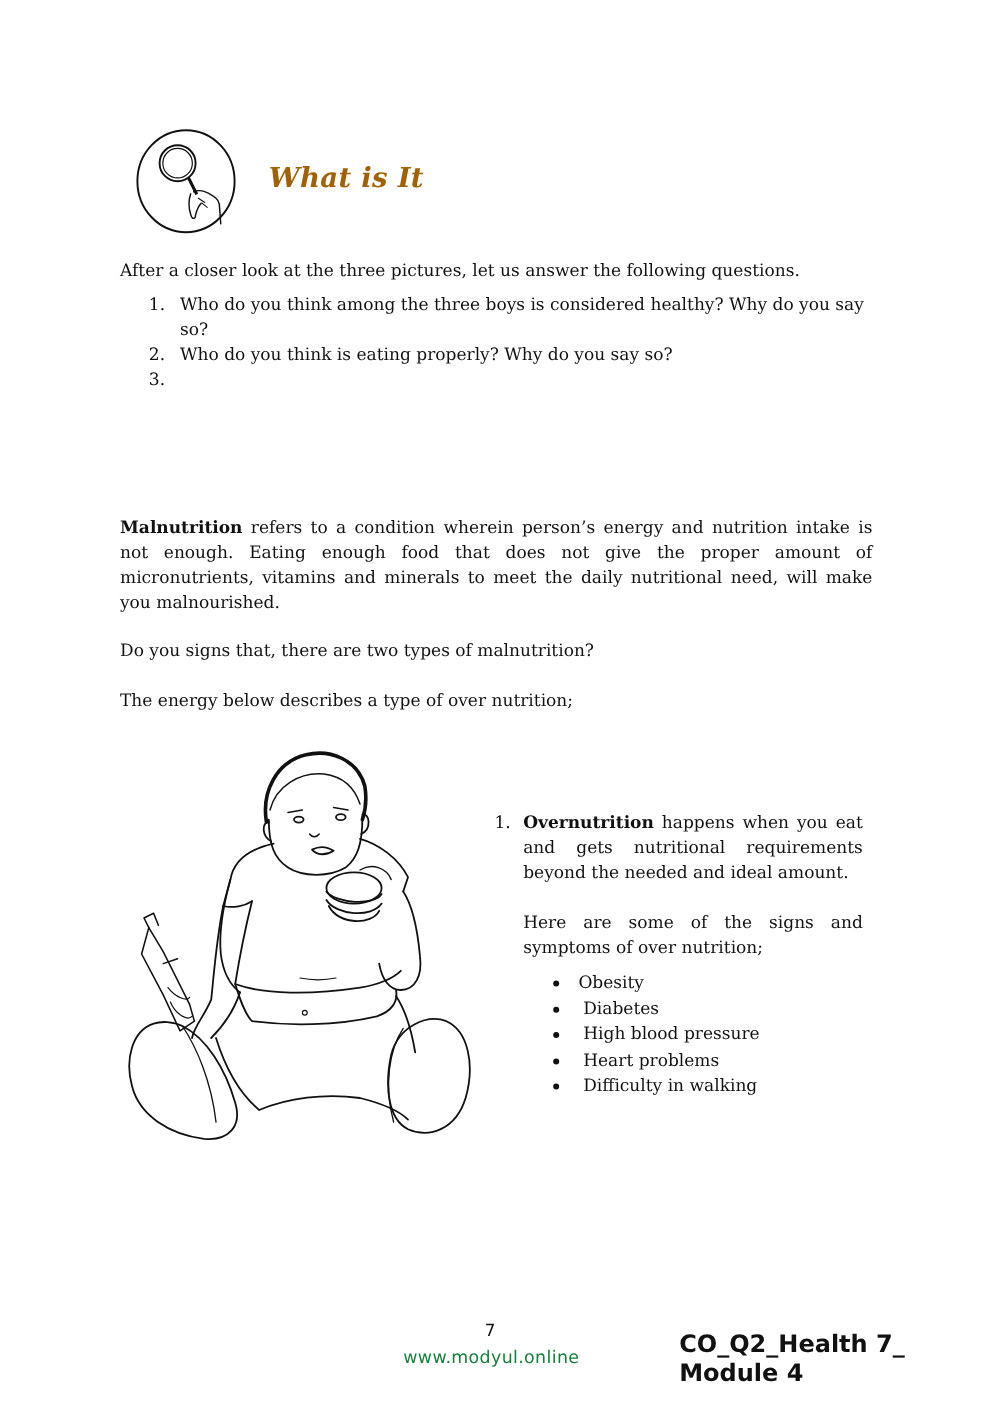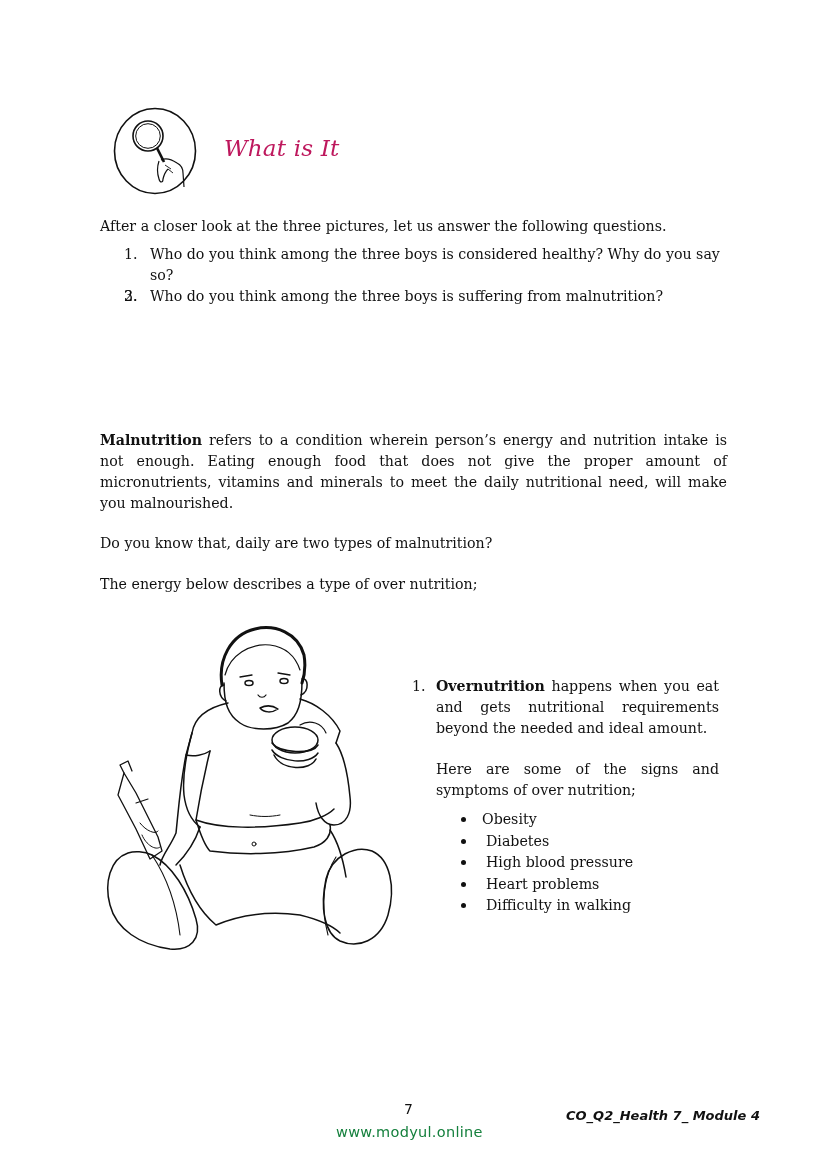--- a/index.html
+++ b/index.html
@@ -1,22 +1,22 @@
 <!DOCTYPE html>
 <html><head>
 <meta charset="utf-8">
 <style>
   html, body { margin: 0; padding: 0; background: #ffffff; }
   body { width: 826px; height: 1169px; position: relative; overflow: hidden;
          font-family: "DejaVu Serif", serif; color: #111111; }
   .serif { font-family: "DejaVu Serif", serif; font-size: 14.2px; line-height: 21px; }
   .abs { position: absolute; }
   .icon-circle { left: 113px; top: 107px; width: 84px; height: 88px; }
-  .heading { left: 224px; top: 135px; font-family: "DejaVu Serif", serif; font-weight: normal;
-             font-style: italic; font-size: 23px; color: #be185d; letter-spacing: 0.2px; }
+  .heading { left: 224px; top: 135px; font-family: "DejaVu Serif", serif; font-weight: bold;
+             font-style: italic; font-size: 23px; color: #a16207; letter-spacing: 0.2px; }
   .p-intro { left: 100px; top: 216px; width: 640px; }
   .qlist { left: 120px; top: 244px; width: 608px; margin: 0; padding: 0; list-style: none; }
   .qlist li { position: relative; padding-left: 30px; }
   .qlist li .num { position: absolute; left: 4px; top: 0; }
   .p-q2 { left: 100px; top: 348px; width: 640px; }
   .p-def { left: 100px; top: 430px; width: 627px; text-align: justify; }
   .p-def b { font-weight: bold; }
   .p-two { left: 100px; top: 533px; width: 640px; }
   .p-pic { left: 100px; top: 574px; width: 640px; }
   .illus { left: 100px; top: 615px; width: 300px; height: 345px; }
@@ -25,21 +25,21 @@
   .over .body { margin-left: 24px; text-align: justify; }
   .over .body b { font-weight: bold; }
   .signs { left: 436px; top: 759px; width: 283px; text-align: justify; }
   .blist { left: 458px; top: 809px; margin: 0; padding: 0; list-style: none; }
   .blist li { position: relative; padding-left: 28px; line-height: 21.6px; }
   .blist li::before { content: ""; position: absolute; left: 3px; top: 8px; width: 5px; height: 5px;
                       border-radius: 50%; background: #111; }
   .blist li.first span { margin-left: -4px; }
   .pagenum { left: 404px; top: 1101px; font-family: "DejaVu Sans", sans-serif; font-size: 14px; color: #111; }
   .footer-code { left: 566px; top: 1108px; font-family: "DejaVu Sans", sans-serif; font-weight: bold;
-                 font-size: 13px; color: #111; font-style: italic; }
+                 font-size: 20px; color: #111; }
   .watermark { left: 336px; top: 1124px; font-family: "DejaVu Sans", sans-serif; font-size: 14.5px;
                color: #15803d; letter-spacing: 0.3px; }
 </style>
 </head>
 <body>
 
 <div class="abs icon-circle">
   <svg width="84" height="88" viewBox="0 0 84 88">
     <ellipse cx="42" cy="44" rx="40.5" ry="42.5" fill="none" stroke="#111" stroke-width="1.6"></ellipse>
     <circle cx="35" cy="29" r="15" fill="none" stroke="#111" stroke-width="1.6"></circle>
@@ -54,33 +54,33 @@
 
 <div class="abs serif p-intro">After a closer look at the three pictures, let us answer the following questions.</div>
 
 <ul class="abs serif qlist">
   <li>
     <span class="num">1.</span>
     <span>Who do you think among the three boys is considered healthy? Why do you say so?</span>
   </li>
   <li>
     <span class="num">2.</span>
+    <span>Who do you think is eating properly? Why do you say so?</span>
   </li>
   <li>
     <span class="num">3.</span>
-    <span>Who do you think among the three boys is suffering from malnutrition?</span>
   </li>
 </ul>
 
 <div class="abs serif p-q2">
 </div>
 
 <div class="abs serif p-def"><b>Malnutrition</b><span> refers to a condition wherein person’s energy and nutrition intake is not enough. Eating enough food that does not give the proper amount of micronutrients, vitamins and minerals to meet the daily nutritional need, will make you malnourished.</span></div>
 
-<div class="abs serif p-two">Do you know that, daily are two types of malnutrition?</div>
+<div class="abs serif p-two">Do you signs that, there are two types of malnutrition?</div>
 <div class="abs serif p-pic">The energy below describes a type of over nutrition;</div>
 
 <div class="abs illus">
   <svg width="300" height="345" viewBox="0 0 300 345" fill="none" stroke="#111" stroke-width="1.5" stroke-linecap="round" stroke-linejoin="round">
 
     <path d="M122 70 C118 45, 130 20, 155 14 C175 9, 198 18, 204 40 C206 52, 204 62, 202 68" stroke-width="3"></path>
     <path d="M125 60 C130 40, 150 28, 170 30 C185 32, 195 40, 200 55" stroke-width="1.2"></path>
 
     <path d="M124 68 C124 88, 128 100, 140 108 C152 116, 175 116, 188 108 C198 100, 202 88, 202 66"></path>
     <path d="M124 70 C118 70, 118 82, 126 86"></path>

